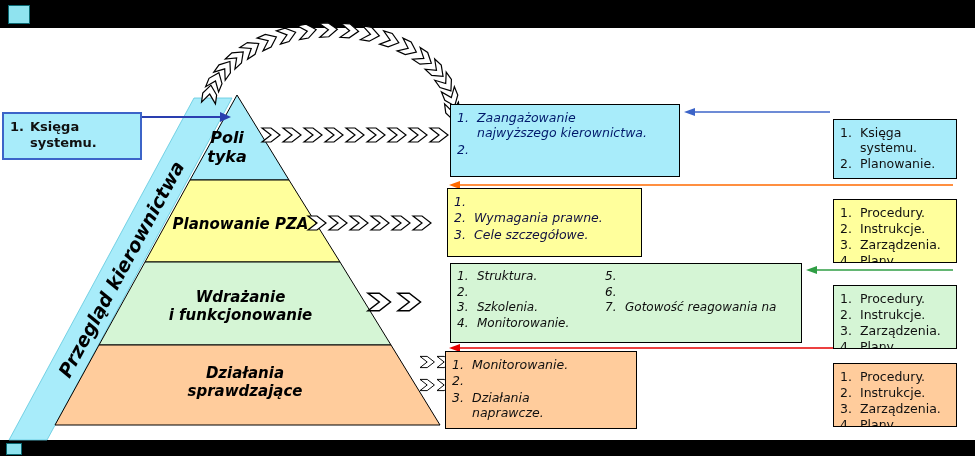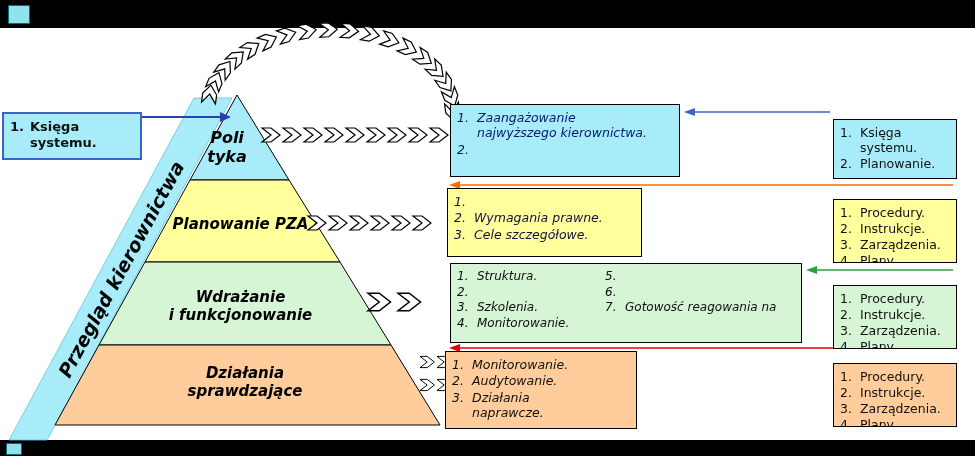--- a/index.html
+++ b/index.html
@@ -235,21 +235,20 @@
     </div>
   </div>
 
   <div class="box orange main-box" id="check-box">
     <div class="row">
       <span class="num">1.</span>
       <span class="txt">Monitorowanie.</span>
     </div>
     <div class="row">
       <span class="num">2.</span>
-      <span class="txt">Audytowanie.</span>
     </div>
     <div class="row">
       <span class="num">3.</span>
       <span class="txt w100">Działania naprawcze.</span>
     </div>
   </div>
 
   <div class="box cyan doc-box" id="docs-policy">
     <div class="row">
       <span class="num">1.</span>

